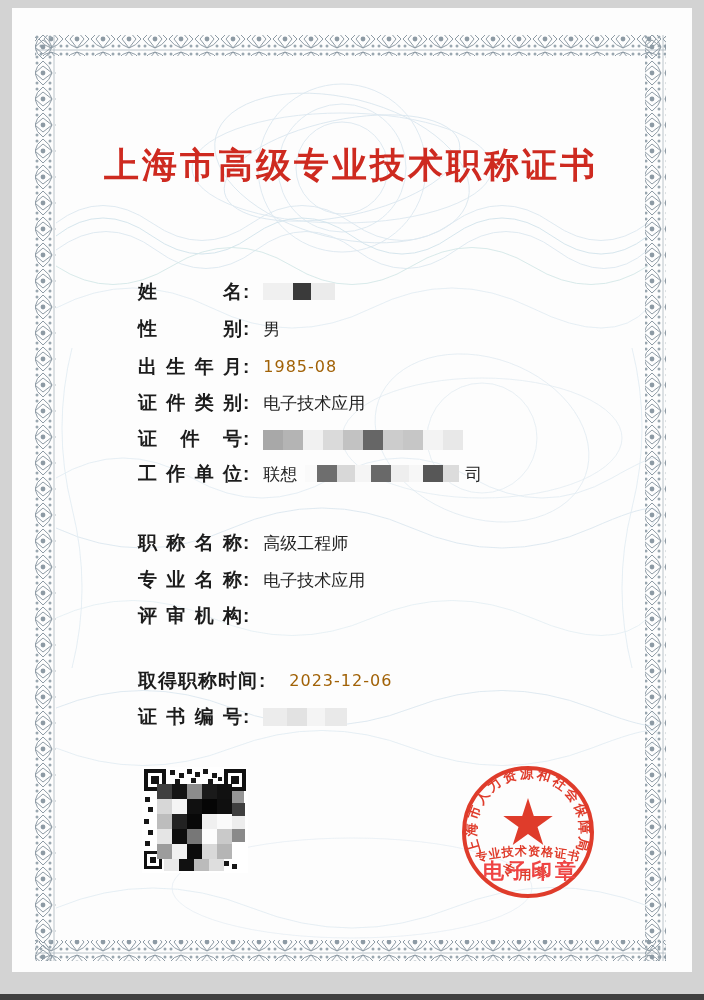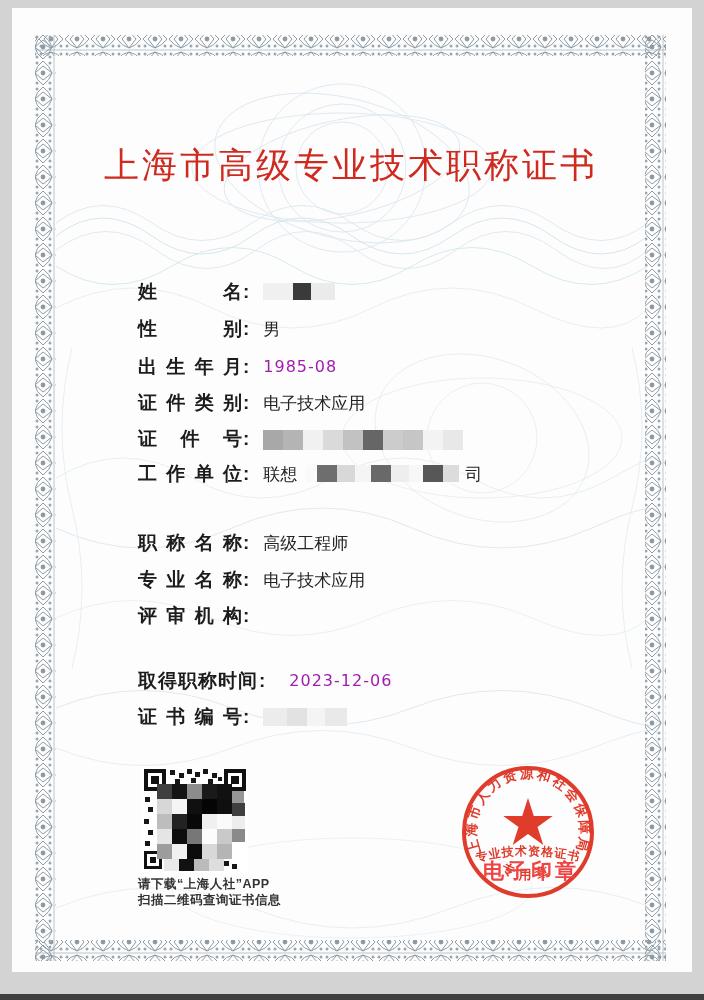--- a/index.html
+++ b/index.html
@@ -12,37 +12,37 @@
   .photo{position:absolute;left:0;top:0;width:704px;height:1000px;}
   .photo-edge{position:absolute;left:0;bottom:0;width:704px;height:6px;background:#3f3f3f;}
   .page{
     position:absolute;left:12px;top:8px;width:680px;height:964px;
     background:#fdfdfd;
   }
   .bg-svg{position:absolute;left:0;top:0;width:680px;height:964px;}
   .title{
     position:absolute;left:0;top:134px;width:678px;
     text-align:center;
-    font-size:35px;font-weight:400;letter-spacing:3px;
+    font-size:35px;font-weight:700;letter-spacing:3px;
     color:#ce2a20;margin:0;
     font-family:"Liberation Sans",sans-serif;
   }
   .row{position:absolute;left:126px;display:flex;align-items:flex-start;white-space:nowrap;}
   .flabel{
     display:flex;justify-content:space-between;
     width:104px;
     font-size:19px;font-weight:bold;color:#1c1c1c;line-height:22px;
   }
   .flabel.wide{width:auto;letter-spacing:1px;justify-content:flex-start;}
   .colon{font-size:19px;font-weight:bold;color:#1c1c1c;line-height:22px;margin-left:1px;}
   .val{
     margin-left:14px;font-size:17px;color:#242424;line-height:22px;
     font-family:"DejaVu Serif",serif;
   }
-  .val.num{font-family:"DejaVu Sans",sans-serif;font-size:16px;letter-spacing:1px;color:#a21caf;}
+  .val.num{font-family:"DejaVu Sans",sans-serif;font-size:16px;letter-spacing:1px;color:#a16207;}
   .val.multiline{white-space:normal;width:330px;line-height:24px;}
   .mosaic{display:flex;margin-left:14px;margin-top:2px;}
   .mosaic.inline{margin-left:8px;}
   .mosaic span{display:block;height:20px;}
   .mosaic.short span{height:17px;}
   .mosaic.faint span{height:18px;}
   .qr-caption{
     position:absolute;left:126px;top:868px;
     font-size:12.5px;font-weight:bold;color:#333;line-height:16px;letter-spacing:0.5px;
   }
@@ -335,24 +335,20 @@
           <rect x="45" y="77" width="15" height="15" fill="#0b0b0b"></rect>
           <rect x="60" y="77" width="15" height="15" fill="#d8d8d8"></rect>
           <rect x="75" y="77" width="15" height="15" fill="#b5b5b5"></rect>
         <rect x="22" y="92" width="15" height="12" fill="#e9e9e9"></rect>
           <rect x="37" y="92" width="15" height="12" fill="#111111"></rect>
           <rect x="52" y="92" width="15" height="12" fill="#bbbbbb"></rect>
           <rect x="67" y="92" width="15" height="12" fill="#dedede"></rect>
       </g>
     </svg>
 
-    <div class="qr-caption">
-      <div>请下载“上海人社”APP</div>
-      <div>扫描二维码查询证书信息</div>
-    </div>
 
     <svg class="seal-svg" width="140" height="140" viewBox="0 0 140 140">
       <defs>
         <path id="sealTopArc" d="M 26.4,96.3 A 52 52 0 1 1 113.6,96.3" fill="none"></path>
         <path id="sealMidArc" d="M 24,98 Q 70,88 116,98" fill="none"></path>
         <path id="sealBotArc" d="M 38.4,103.7 A 44 44 0 0 0 101.6,103.7" fill="none"></path>
       </defs>
       <g opacity="0.92">
         <circle cx="70" cy="70" r="64" fill="none" stroke="#dd2c1a" stroke-width="4"></circle>
         <polygon fill="#dd2c1a" points="70,36 75.8,53.9 94.7,53.9 79.5,65 85.3,83 70,71.9 54.7,83 60.5,65 45.3,53.9 64.2,53.9"></polygon>

